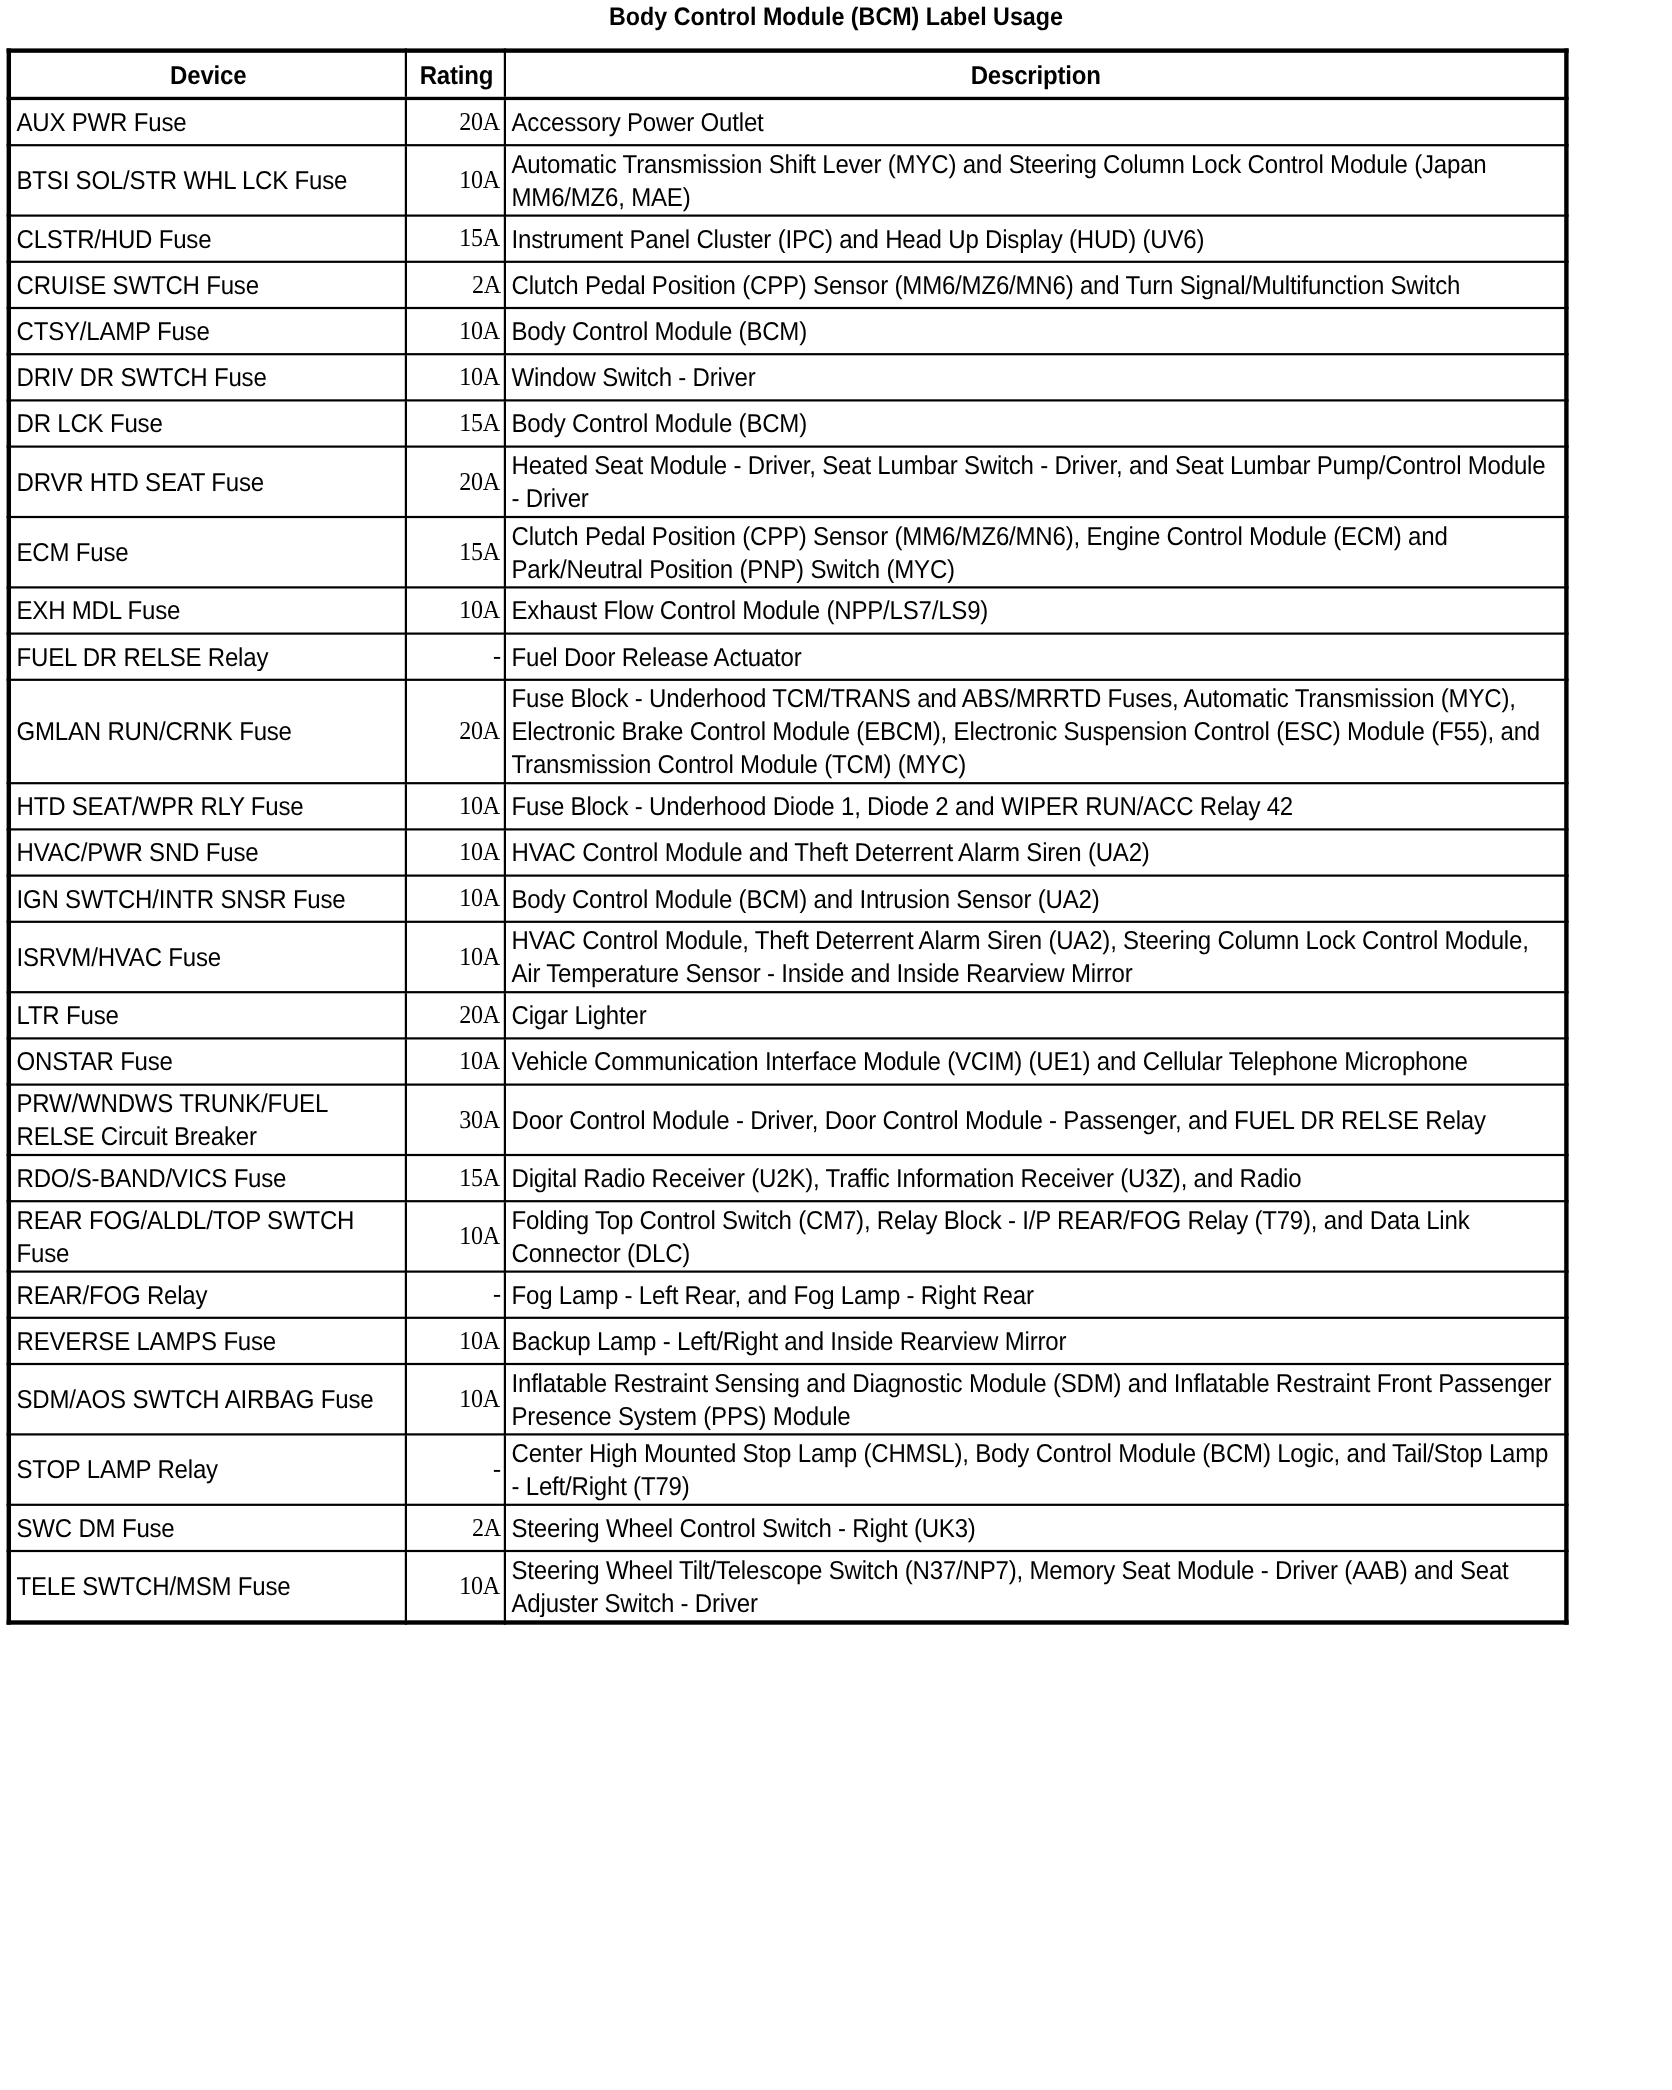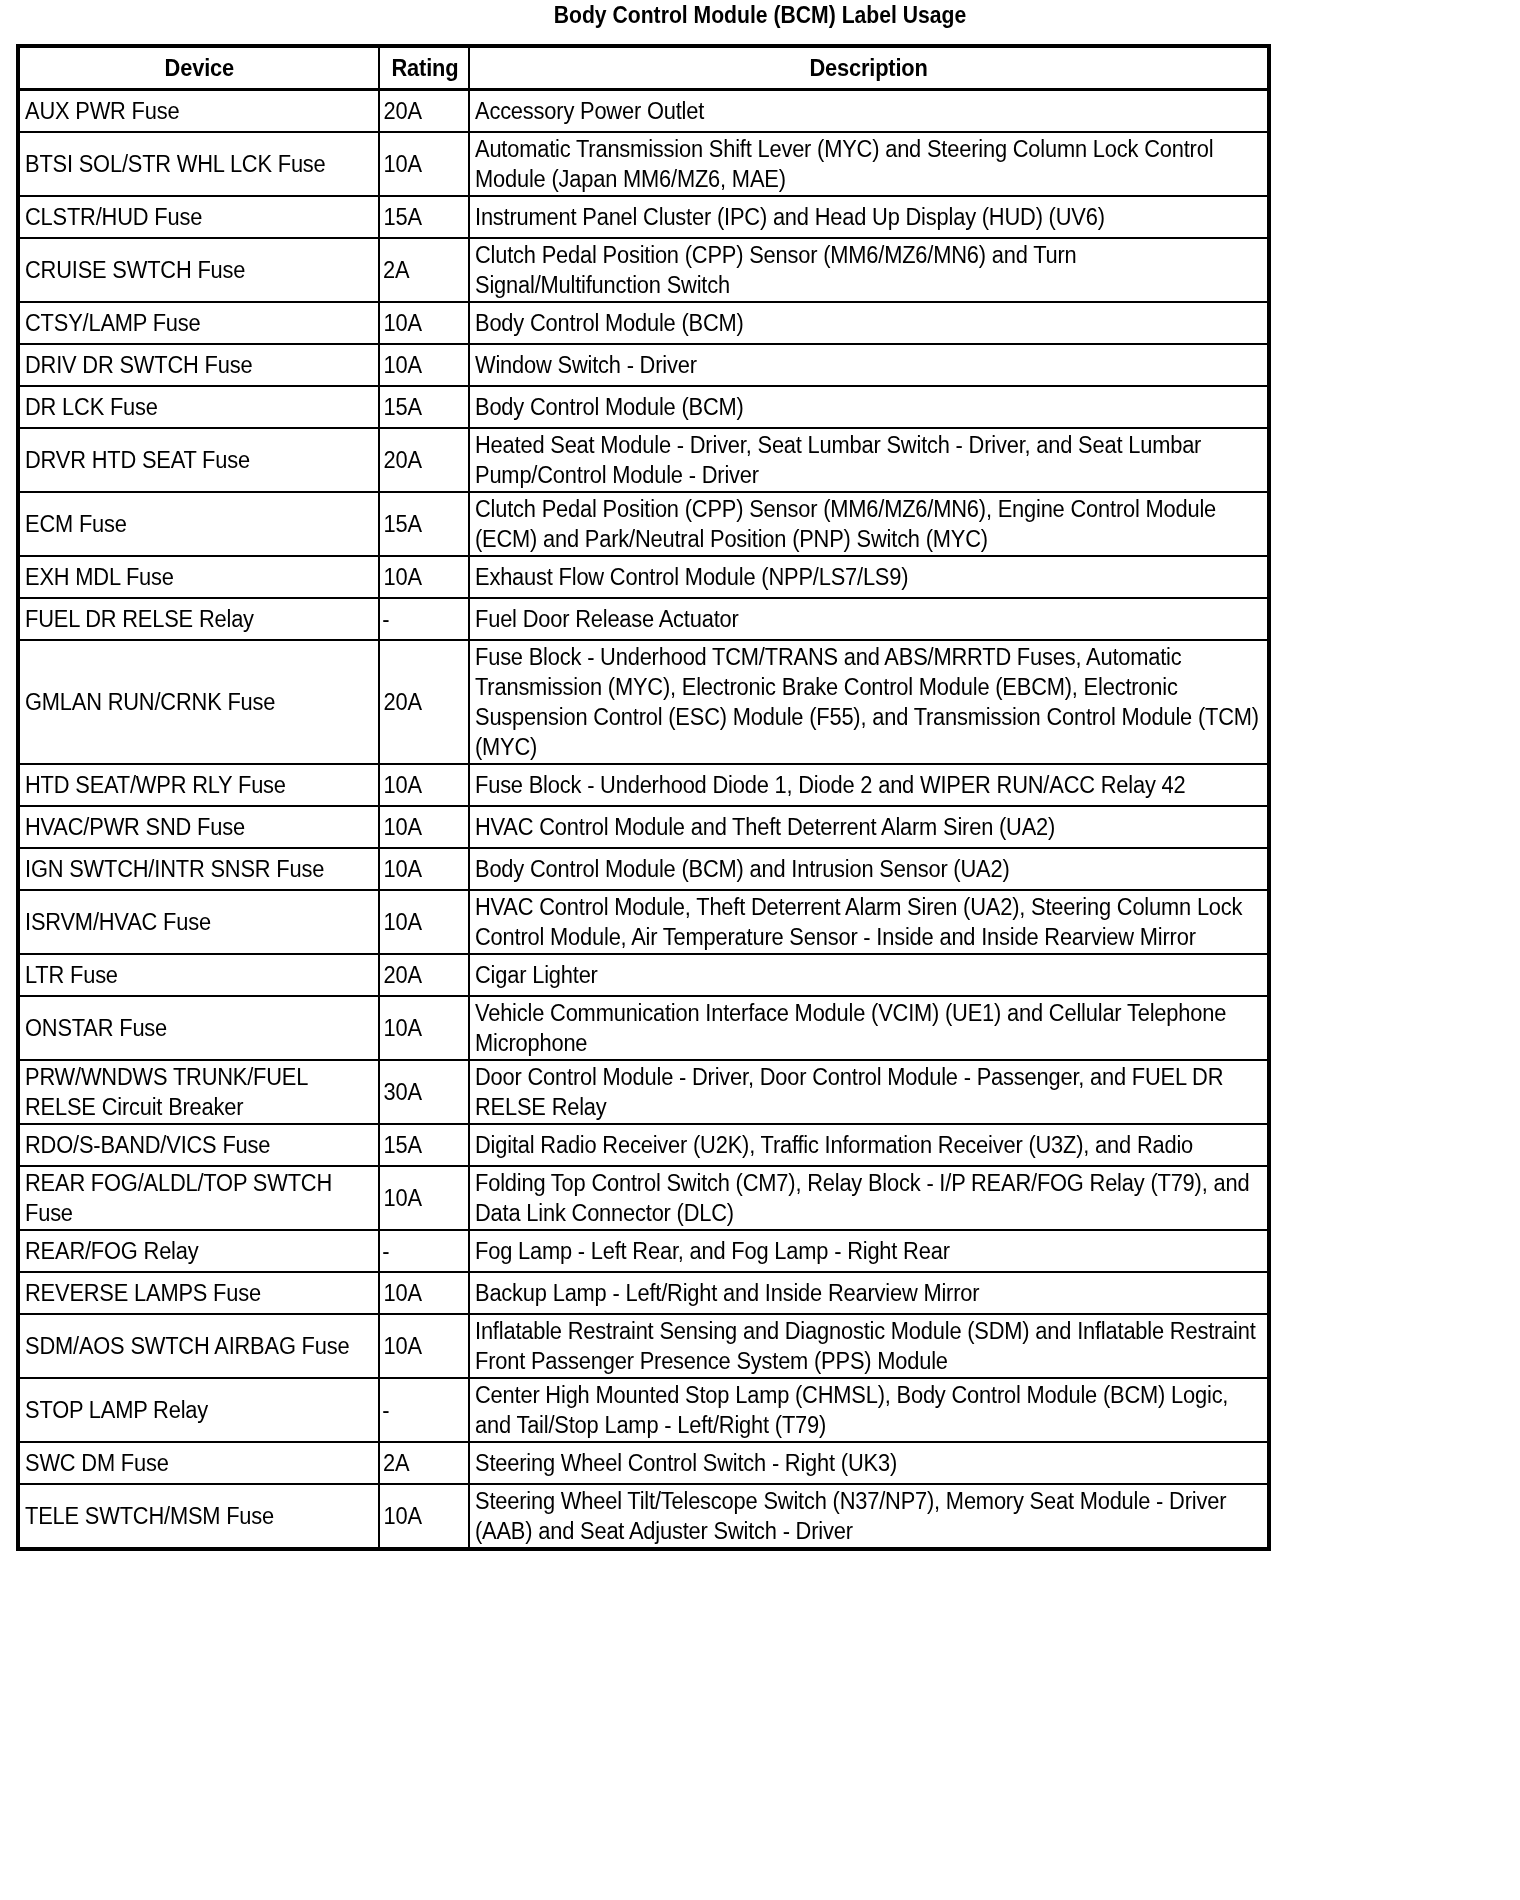--- a/index.html
+++ b/index.html
@@ -24,22 +24,22 @@
       text-align: center;
       font-weight: bold;
       font-size: 23px;
       line-height: 30px;
       transform: scaleX(0.92);
       transform-origin: center;
     }
     table.bcm {
       position: absolute;
       top: 44px;
-      left: 16px;
-      width: 1255px;
+      left: 6px;
+      width: 1420px;
       border-collapse: collapse;
       border: 4px solid #000;
       table-layout: fixed;
     }
     table.bcm col.c-device { width: 361px; }
     table.bcm col.c-rating { width: 90px; }
     table.bcm col.c-desc { width: auto; }
     table.bcm th, table.bcm td {
       border: 2px solid #000;
       padding: 1px 4px 1px 5px;
@@ -51,23 +51,24 @@
     table.bcm th {
       font-weight: bold;
       text-align: center;
       height: 38px;
       border-bottom: 3px solid #000;
     }
     table.bcm td {
       height: 38px;
     }
     table.bcm td.rating {
-      text-align: left;
+      text-align: right;
       padding-left: 2px;
       padding-right: 2px;
+      font-family: Liberation Serif, serif;
     }
     table.bcm td.device, table.bcm td.desc {
       text-align: left;
     }
     .txt {
       display: inline-block;
       transform: scaleX(0.93);
       transform-origin: left center;
       width: 107%;
     }

